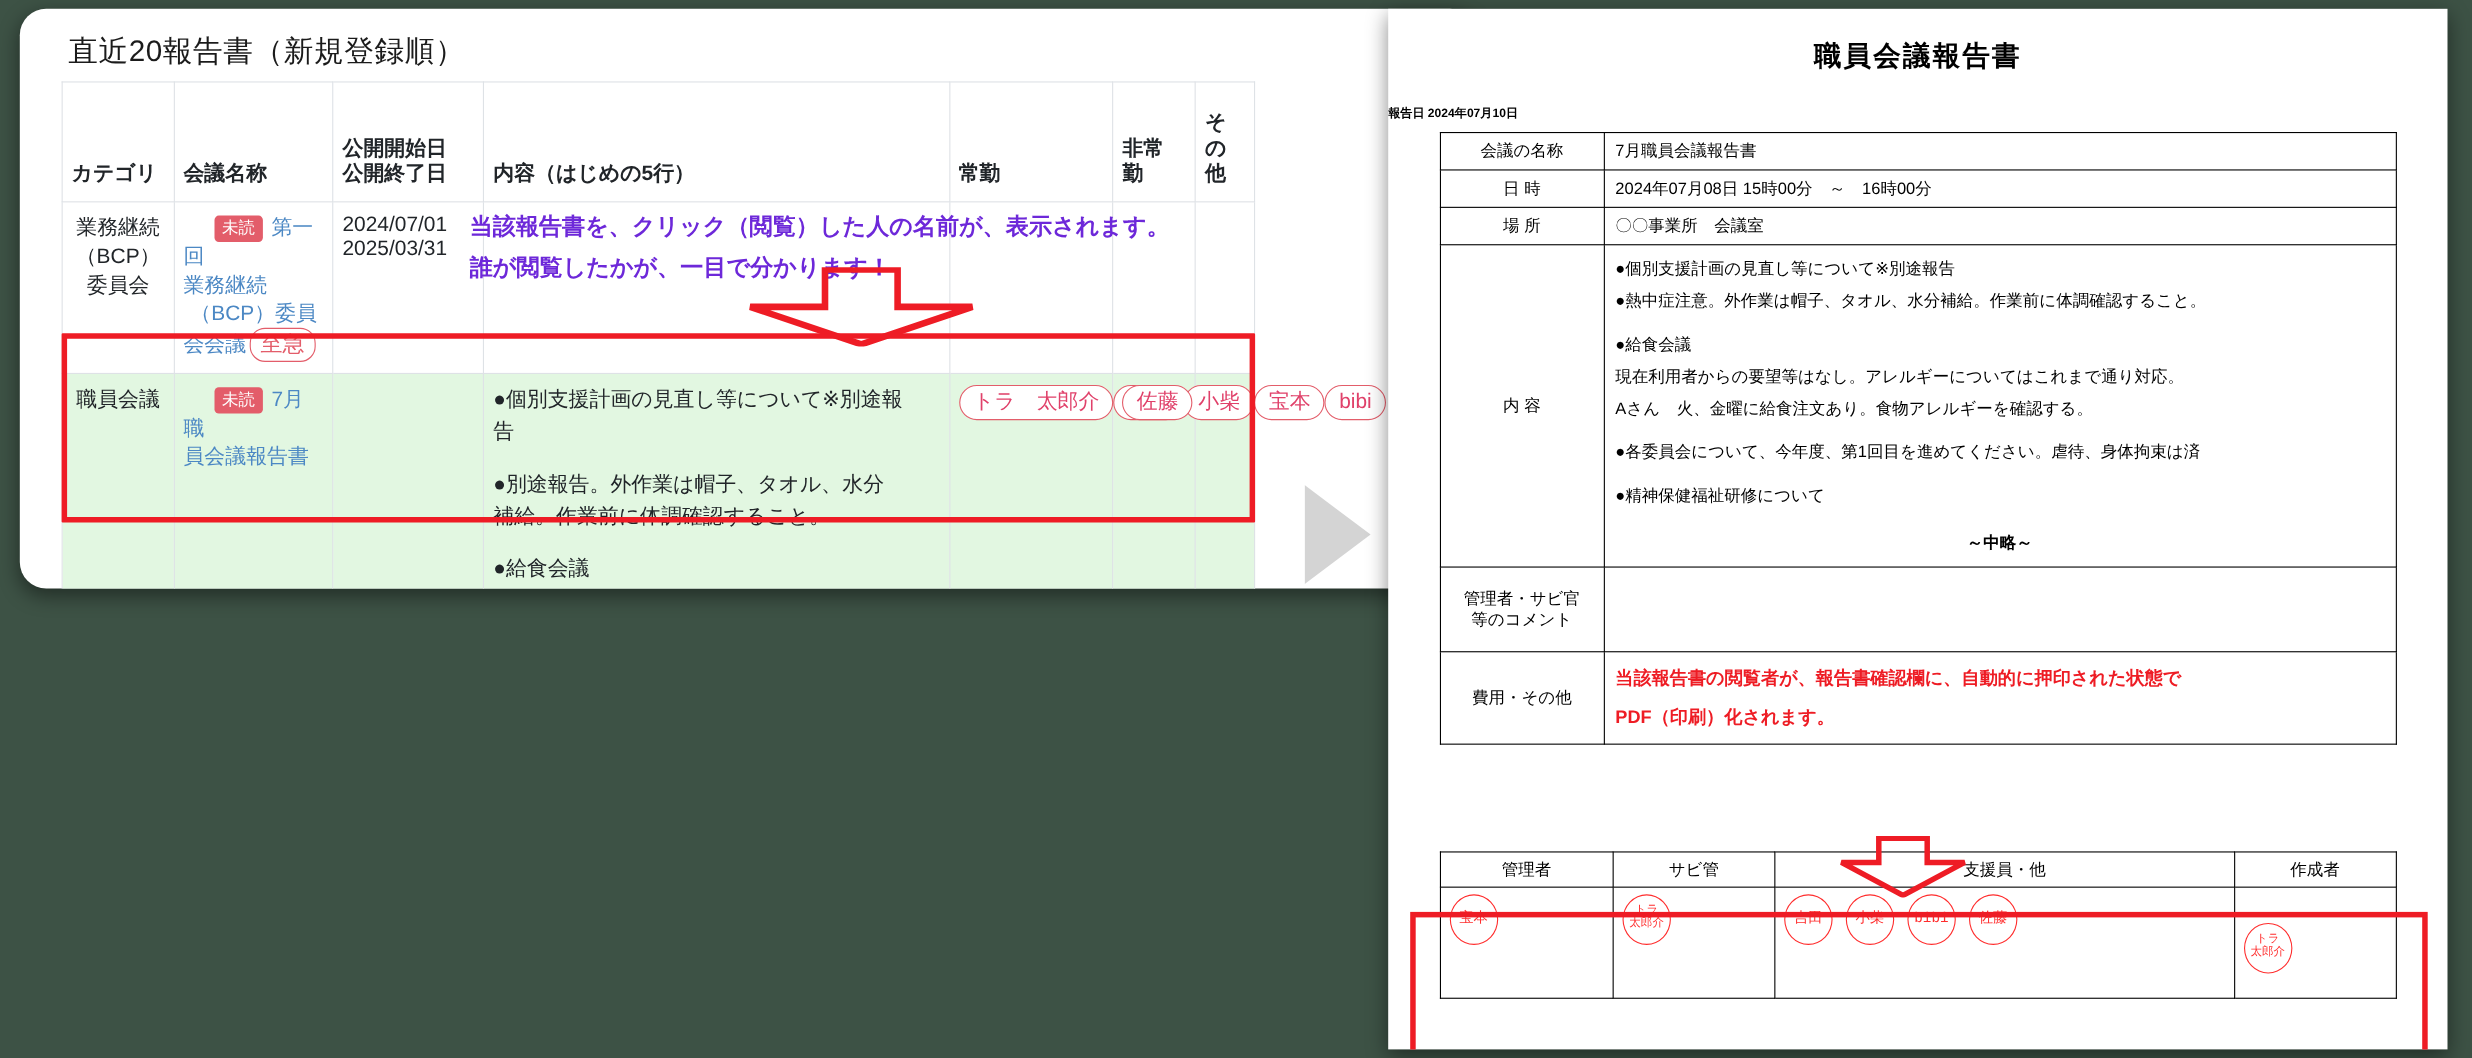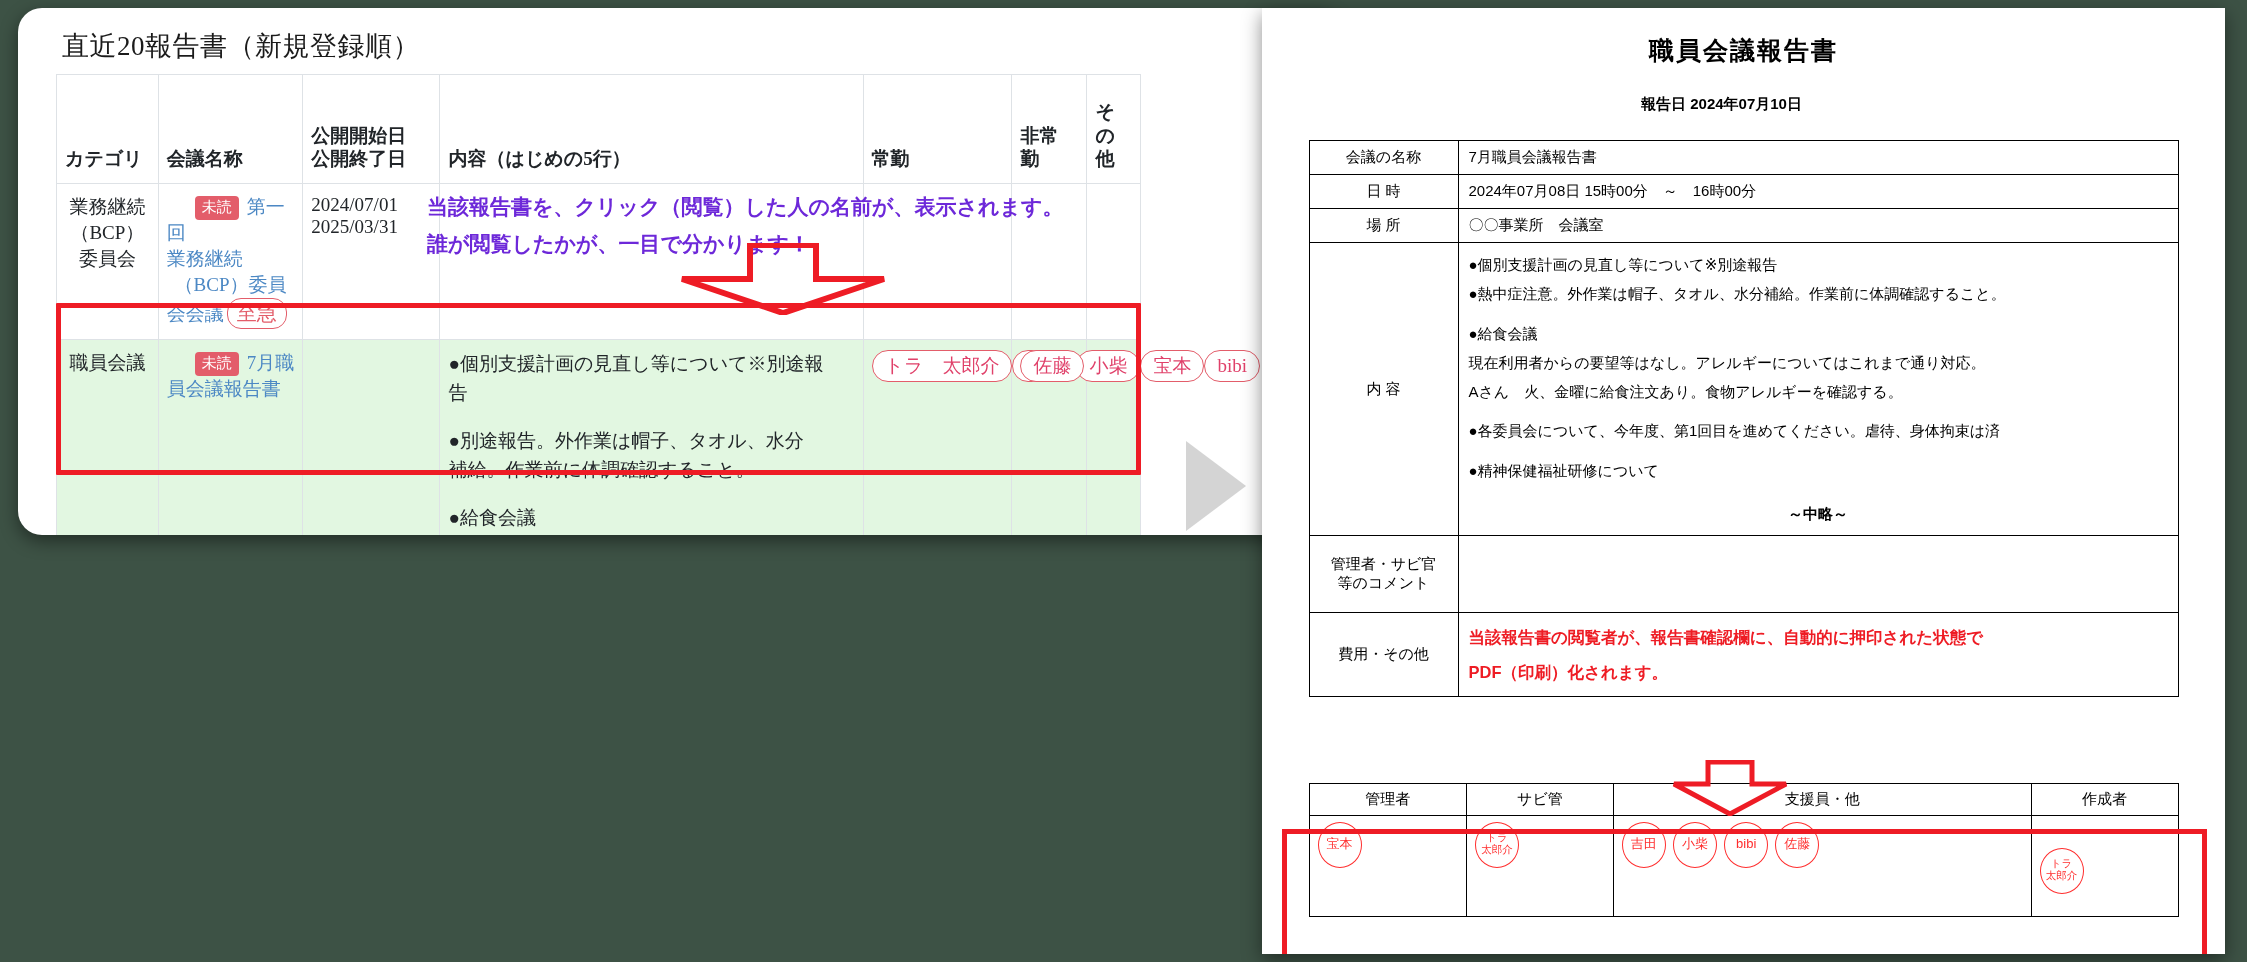--- a/index.html
+++ b/index.html
@@ -10,21 +10,20 @@
     overflow:hidden;
   }
   .stage{position:relative;width:2247px;height:962px;}
 
   
   .left-panel{
     position:absolute;left:18px;top:8px;width:1324px;height:527px;
     background:#ffffff;border-radius:24px;
     box-shadow:0 6px 18px rgba(0,0,0,.45);
     overflow:hidden;
-    font-family:Liberation Serif, serif;
   }
   .left-title{
     font-size:27px;color:#1b1b1b;padding:20px 0 10px 44px;letter-spacing:.5px;
   }
   table.list{
     border-collapse:collapse;width:1085px;margin-left:38px;table-layout:fixed;
     font-size:19px;color:#212529;
   }
   table.list th,table.list td{
     border:1px solid #dee2e6;vertical-align:top;padding:10px 8px;
@@ -84,35 +83,35 @@
   .right-panel{
     position:absolute;left:1262px;top:8px;width:963px;height:946px;
     background:#ffffff;box-shadow:0 6px 18px rgba(0,0,0,.45);
     overflow:hidden;
   }
   .doc{position:relative;padding:0;font-size:15px;color:#000;}
   .doc-title{
     text-align:center;font-size:25px;font-weight:700;margin-top:26px;letter-spacing:2px;
   }
   .doc-date{
-    text-align:center;font-size:15px;font-weight:700;margin:28px 44px 26px 0;
+    text-align:left;font-size:11px;font-weight:700;margin:28px 44px 10px 0;
   }
   table.doc-tbl{
     border-collapse:collapse;width:870px;margin:0 auto;table-layout:fixed;
     font-size:15px;
   }
   table.doc-tbl td{border:1.4px solid #000;padding:7px 10px;vertical-align:middle;}
   td.lbl{width:128px;text-align:center;}
   td.content-cell{line-height:1.95;padding-top:12px;padding-bottom:12px;}
   .chuuryaku{text-align:center;font-weight:700;margin-top:14px;}
   .anno-right{
     color:#ee1c24;font-weight:700;font-size:16.5px;line-height:2.1;
   }
   table.stamp-tbl{
-    border-collapse:collapse;width:870px;margin:0 auto;table-layout:fixed;font-size:15px;
+    border-collapse:collapse;width:870px;margin:11px auto;table-layout:fixed;font-size:15px;font-family:Liberation Mono, monospace;
   }
   table.stamp-tbl th,table.stamp-tbl td{border:1.4px solid #000;}
   table.stamp-tbl th{font-weight:400;text-align:center;padding:6px 0;}
   .st-c1{width:150px;}
   .st-c2{width:140px;}
   .st-c3{width:398px;}
   .st-c4{width:140px;}
   .stamp-row td{height:88px;vertical-align:top;padding:6px 8px;}
   .stamp{
     display:inline-block;width:42px;height:44px;border:1.4px solid #ff2d2d;

